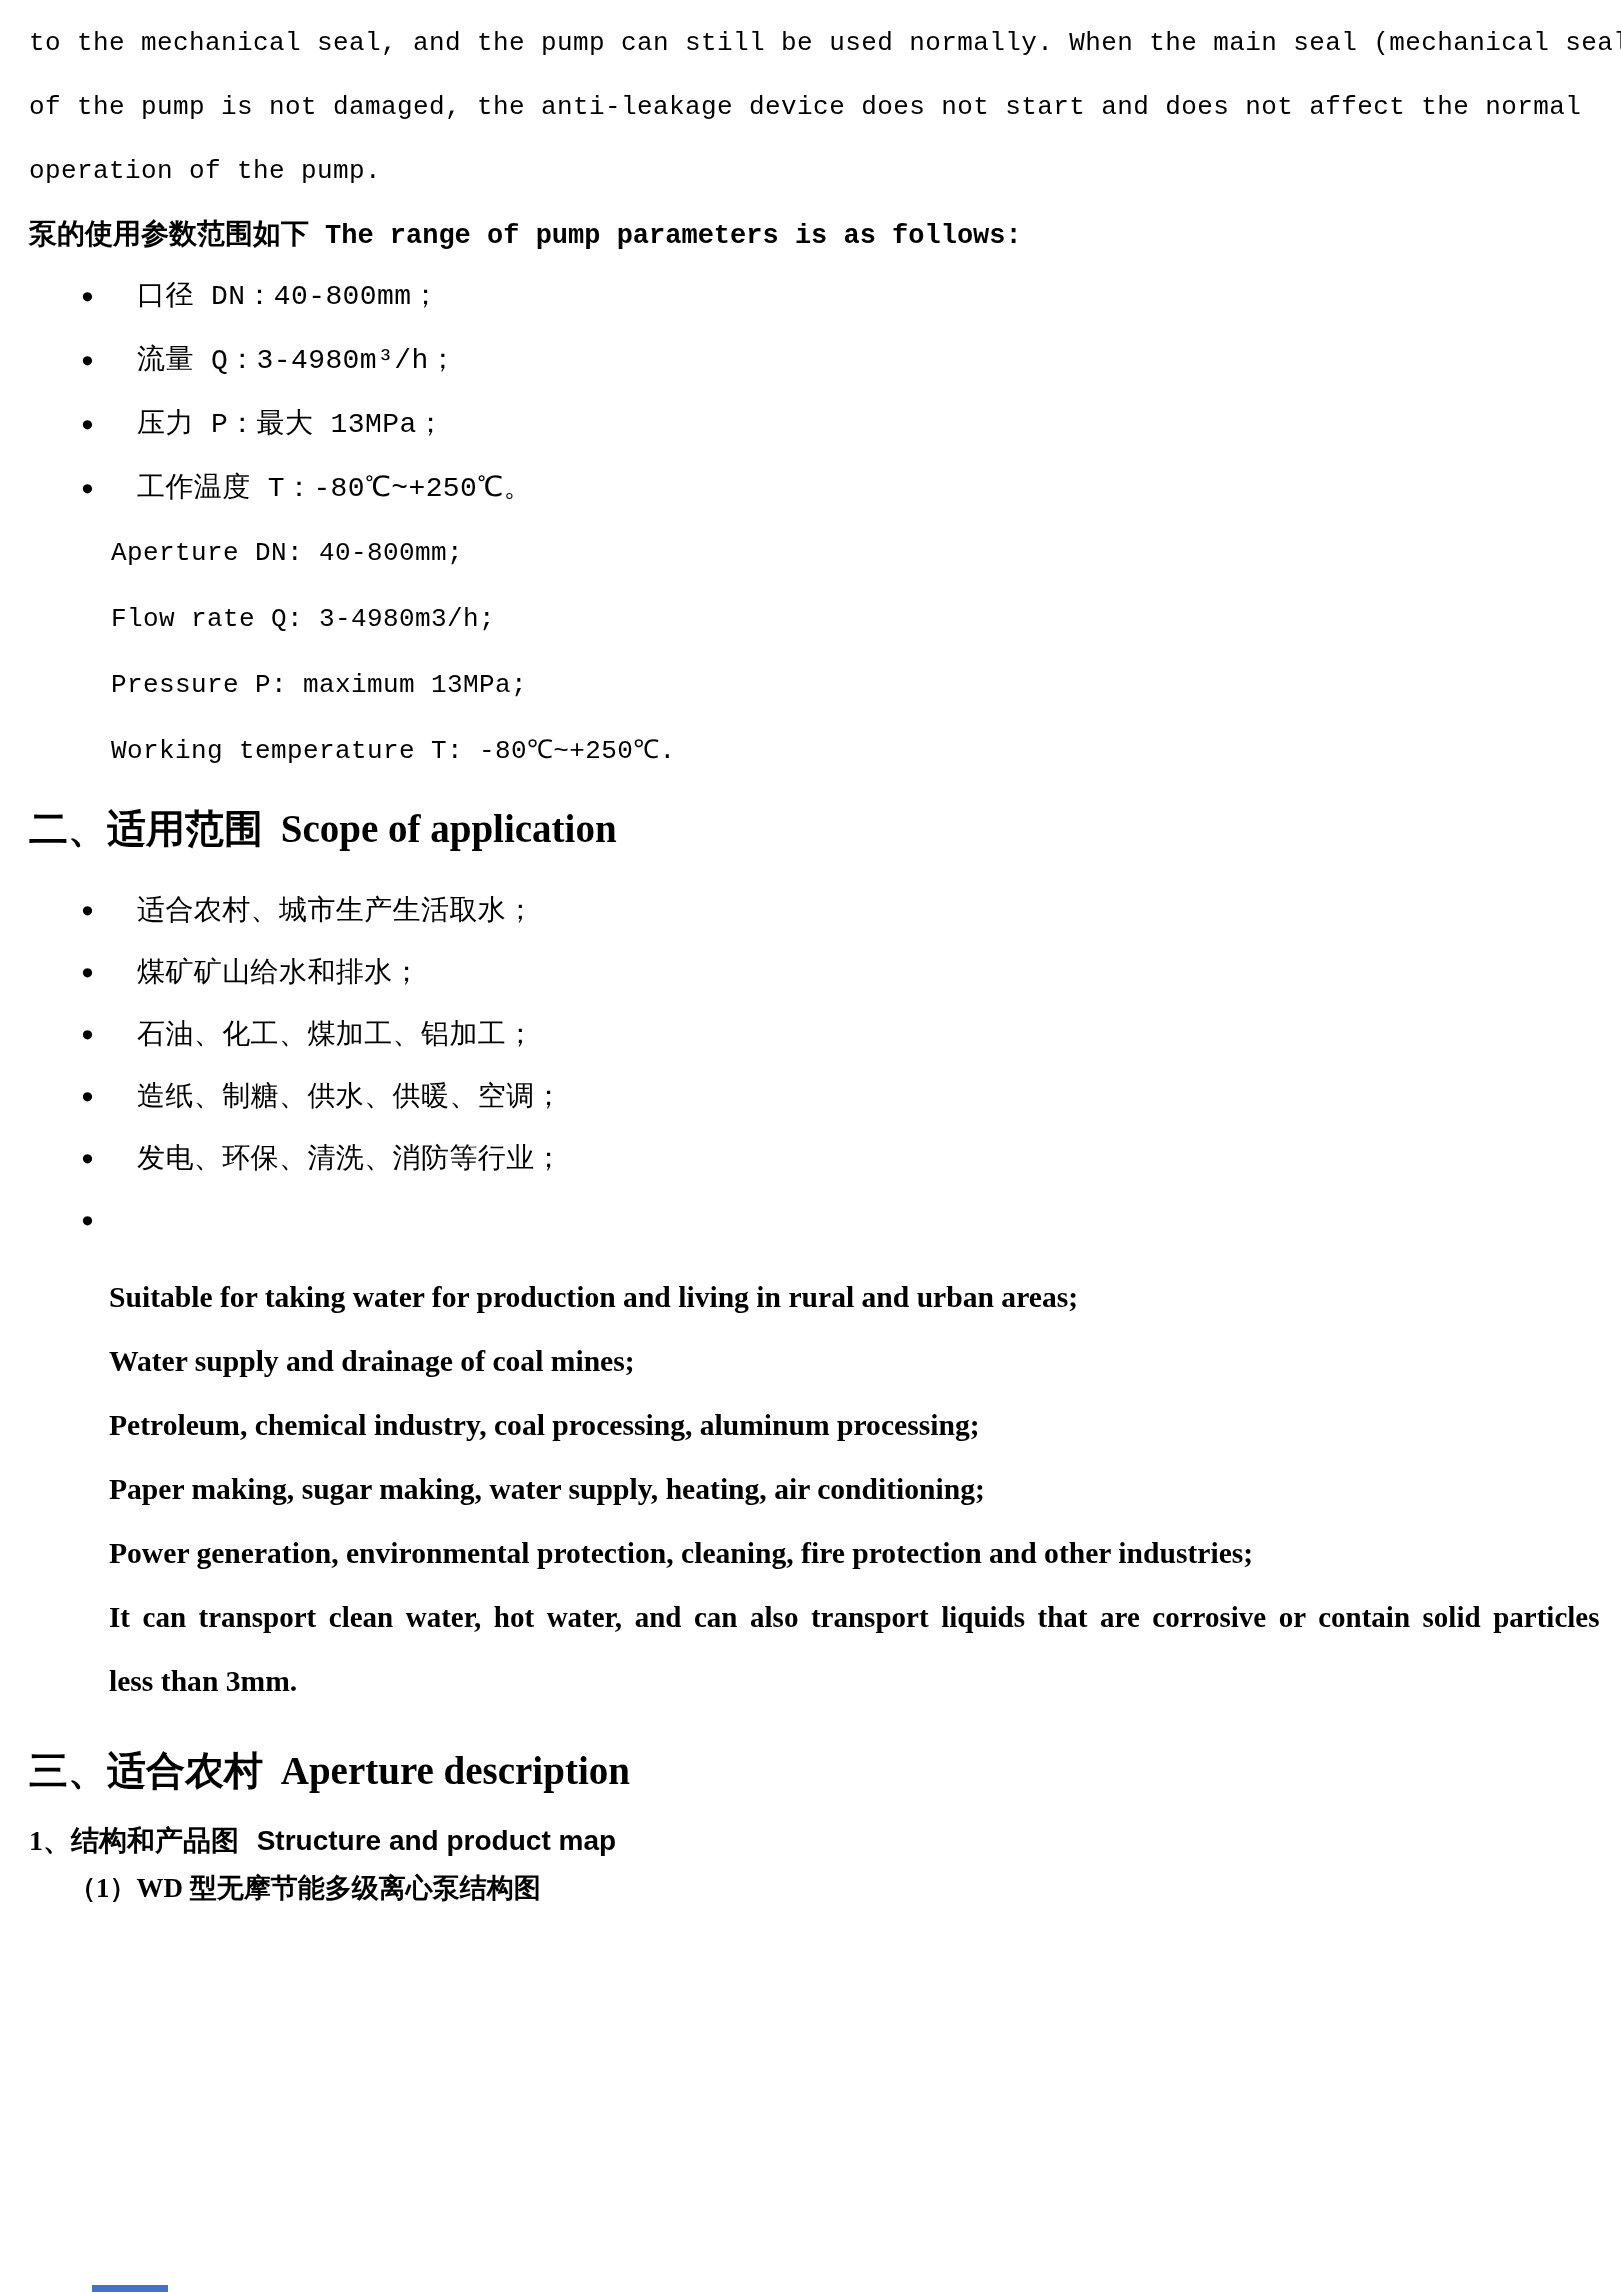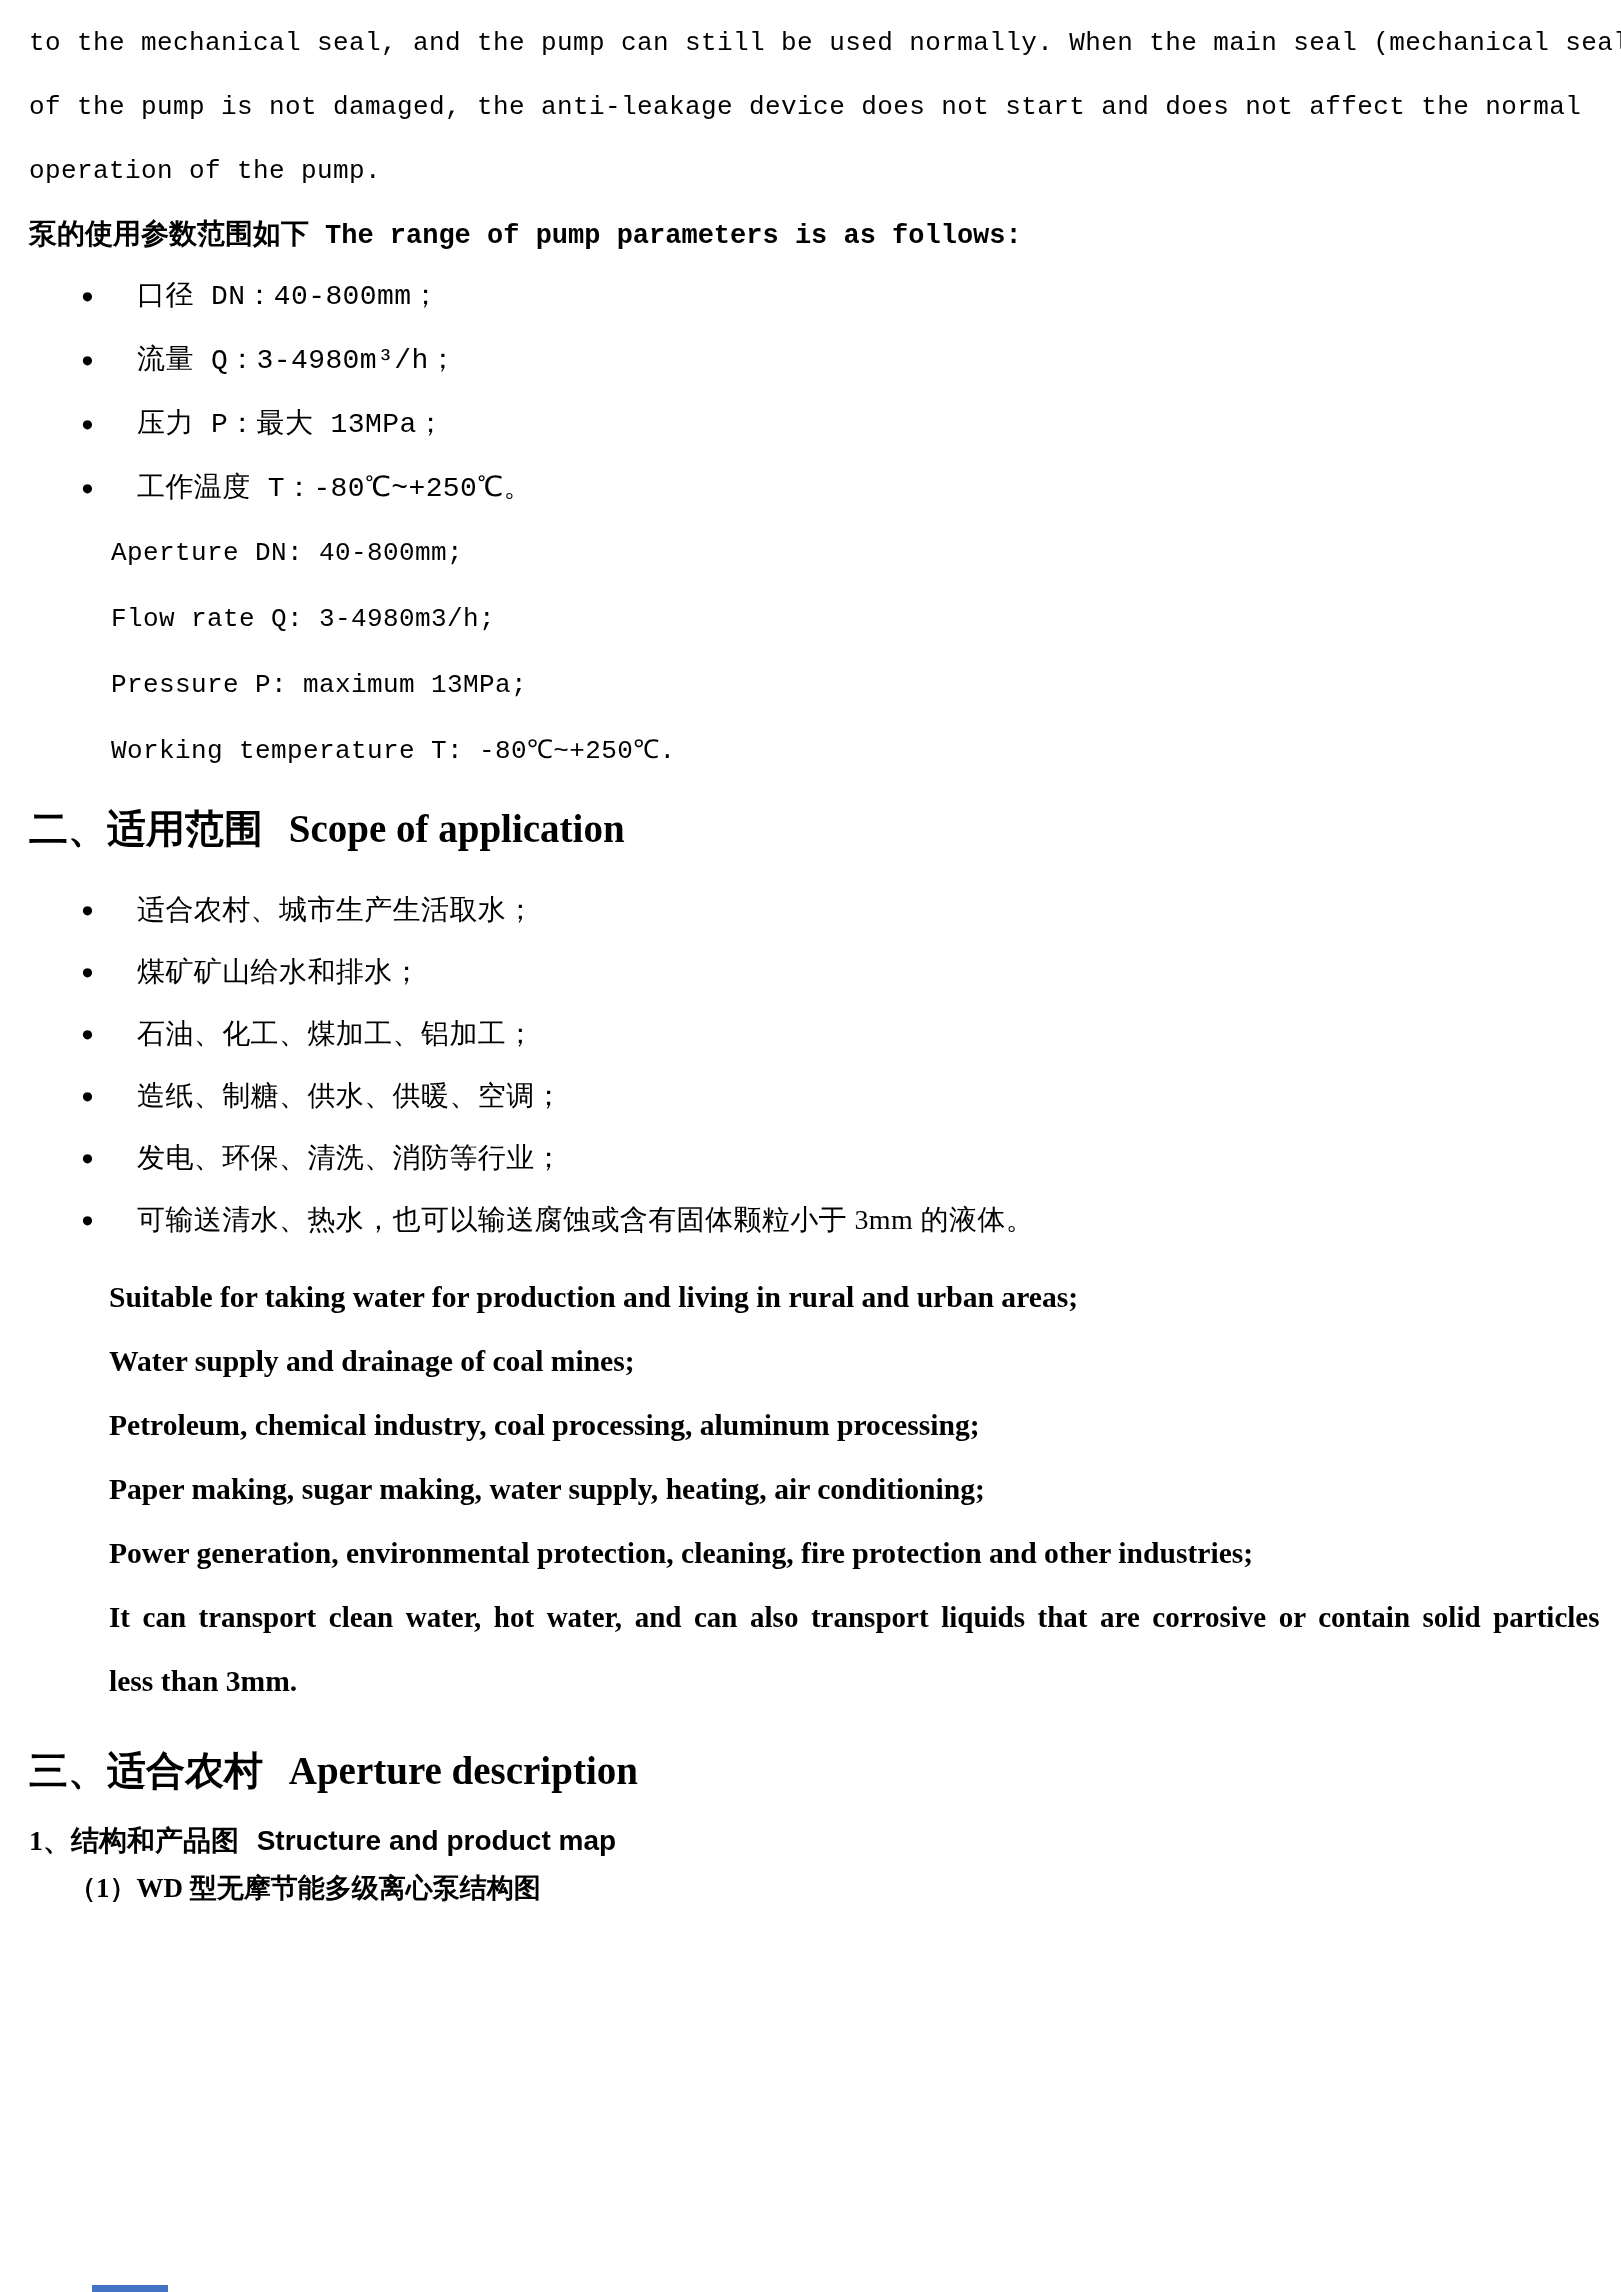--- a/index.html
+++ b/index.html
@@ -70,21 +70,21 @@
 
   
   .sec-heading {
     margin-top: 23px;
     line-height: 57px;
     font-size: 39px;
     font-weight: bold;
     white-space: nowrap;
   }
   .sec-heading.third { margin-top: 29px; }
-  .sec-heading .en { margin-left: 16px; }
+  .sec-heading .en { margin-left: 8px; }
 
   
   .engpara { margin-top: 0; font-size: 29.6px; font-weight: bold; }
   .engpara .pline {
     margin-left: 80px;
     line-height: 64px;
     white-space: nowrap;
   }
   .engpara .pline.justified {
     white-space: normal;
@@ -184,21 +184,20 @@
     <div class="bitem">
       <span class="marker">●</span>
       <span class="btext">造纸、制糖、供水、供暖、空调；</span>
     </div>
     <div class="bitem">
       <span class="marker">●</span>
       <span class="btext">发电、环保、清洗、消防等行业；</span>
     </div>
     <div class="bitem">
       <span class="marker">●</span>
-      <span class="btext">可输送清水、热水，也可以输送腐蚀或含有固体颗粒小于 3mm 的液体。</span>
     </div>
   </div>
 
   <div class="engpara serif">
     <div class="pline">Suitable for taking water for production and living in rural and urban areas;</div>
     <div class="pline">Water supply and drainage of coal mines;</div>
     <div class="pline">Petroleum, chemical industry, coal processing, aluminum processing;</div>
     <div class="pline">Paper making, sugar making, water supply, heating, air conditioning;</div>
     <div class="pline">Power generation, environmental protection, cleaning, fire protection and other industries;</div>
     <div class="pline justified">It can transport clean water, hot water, and can also transport liquids that are corrosive or contain solid particles</div>

